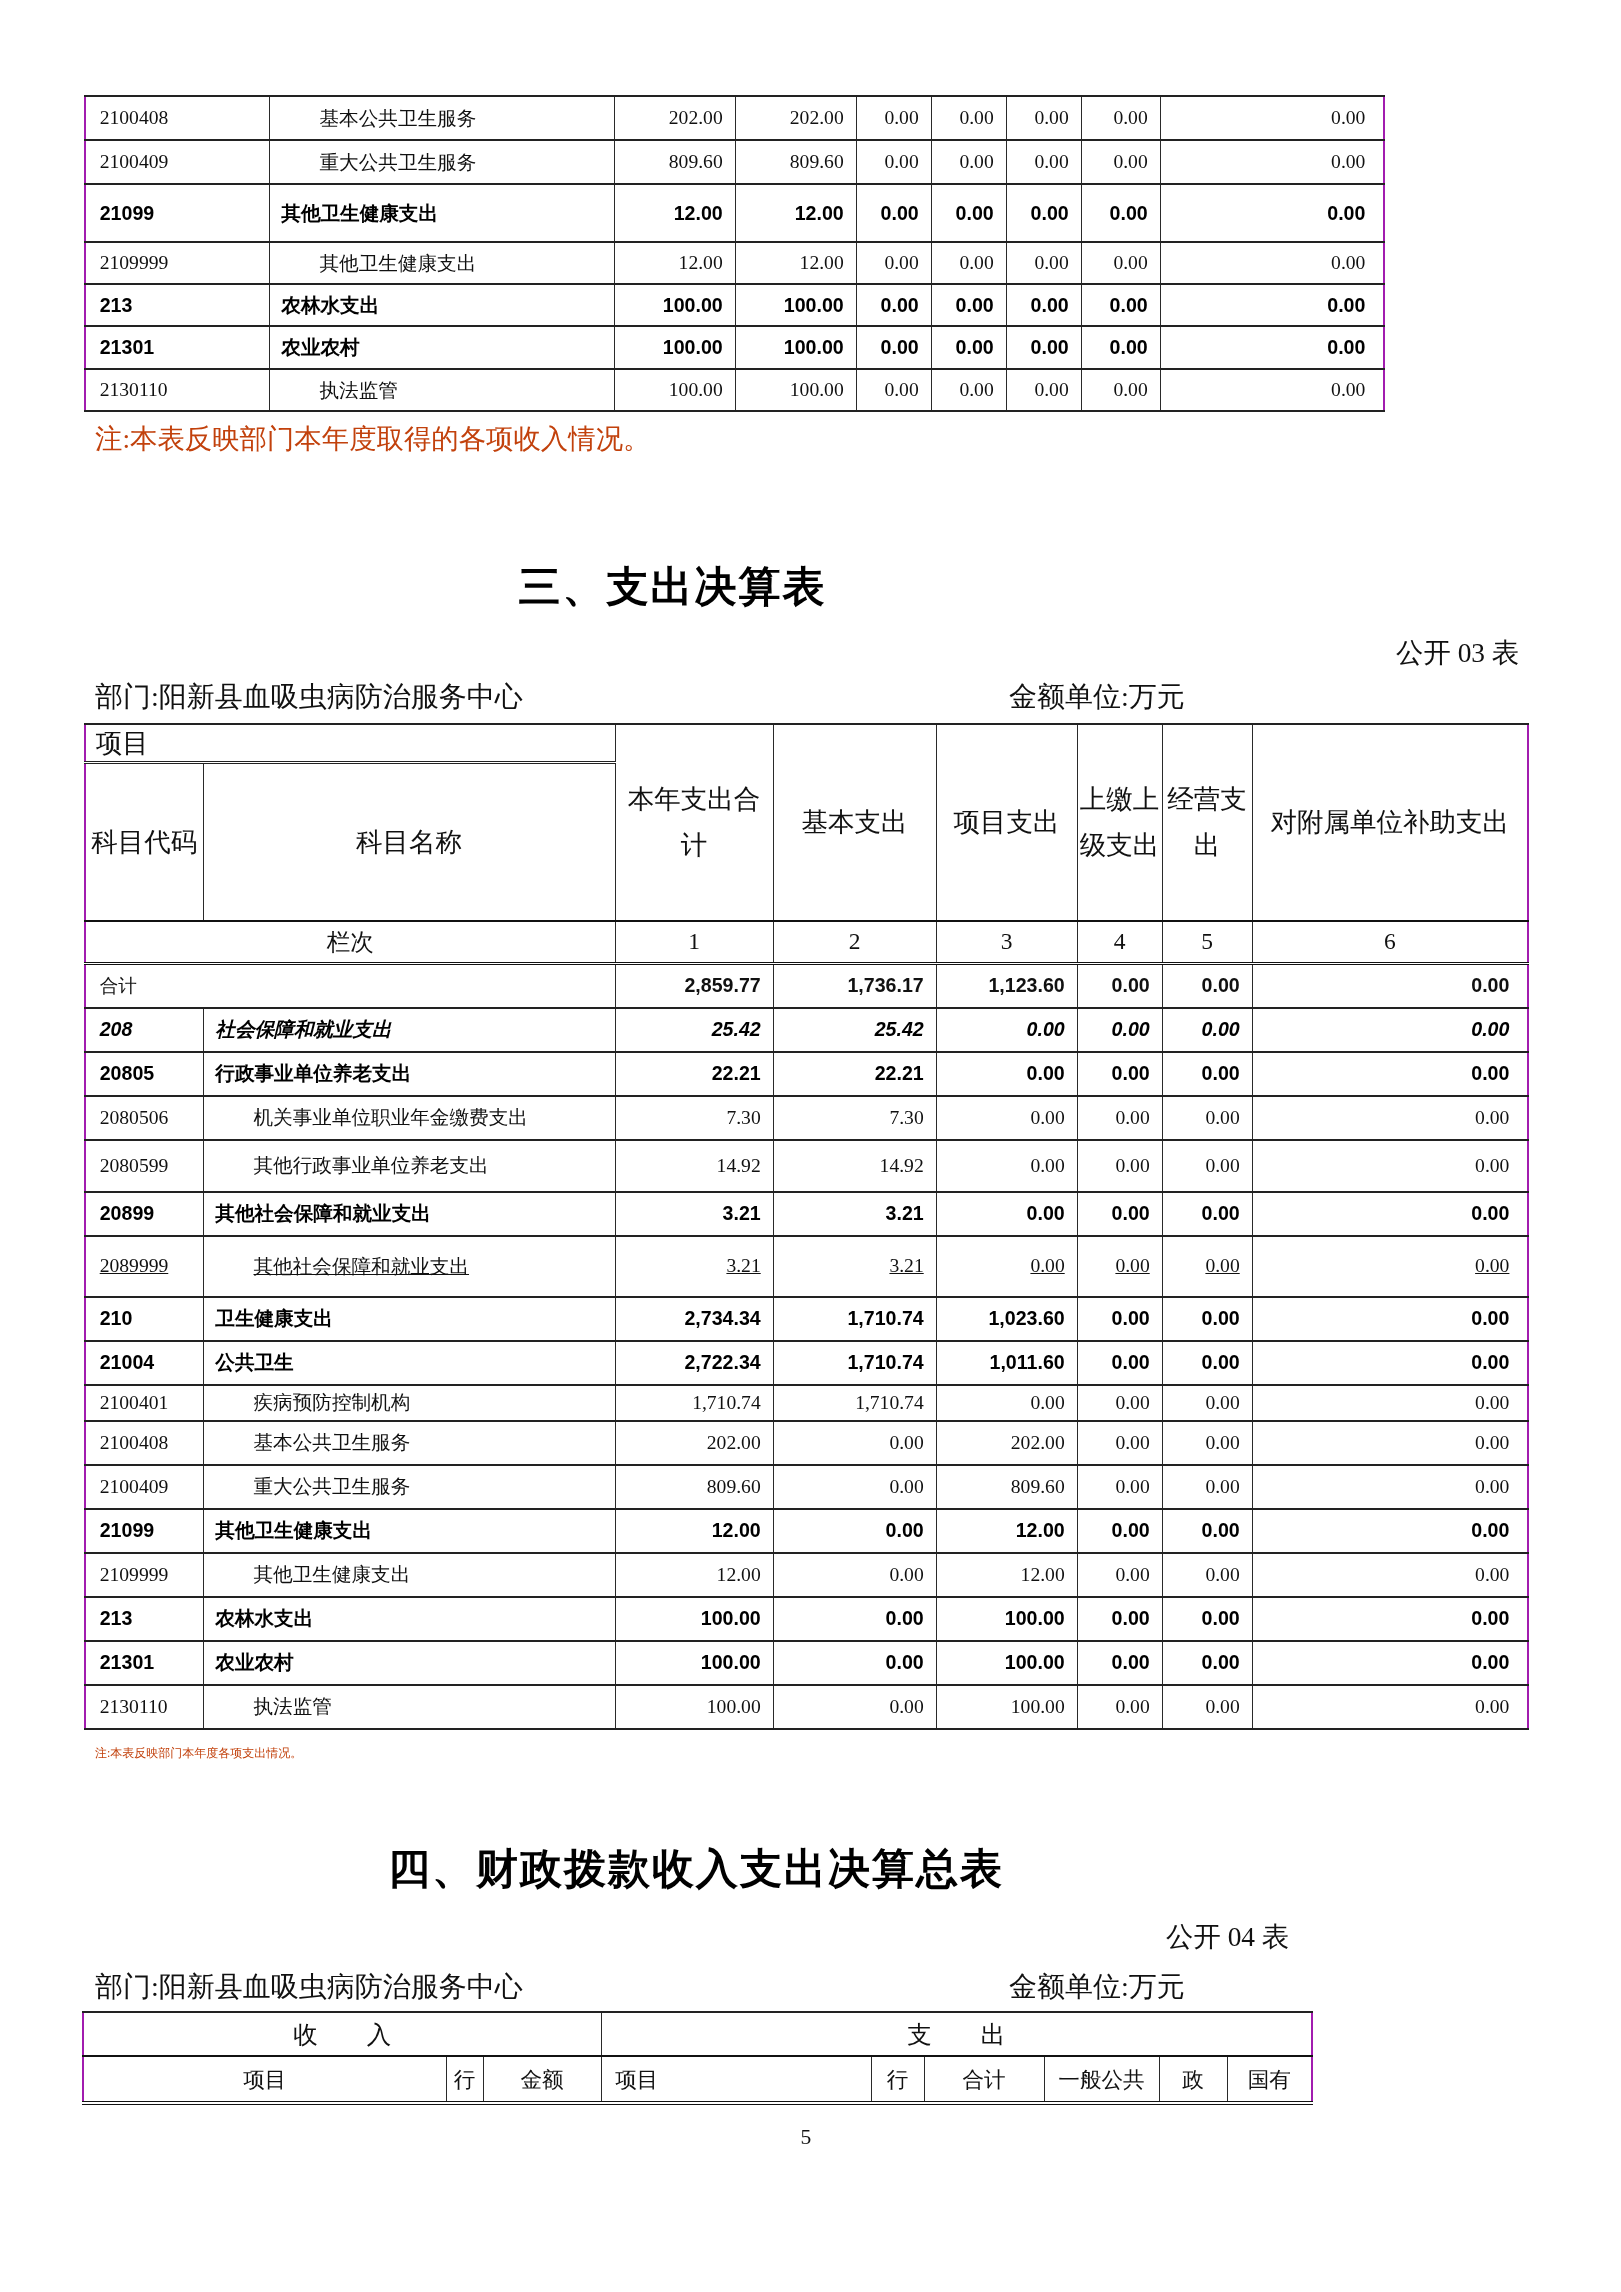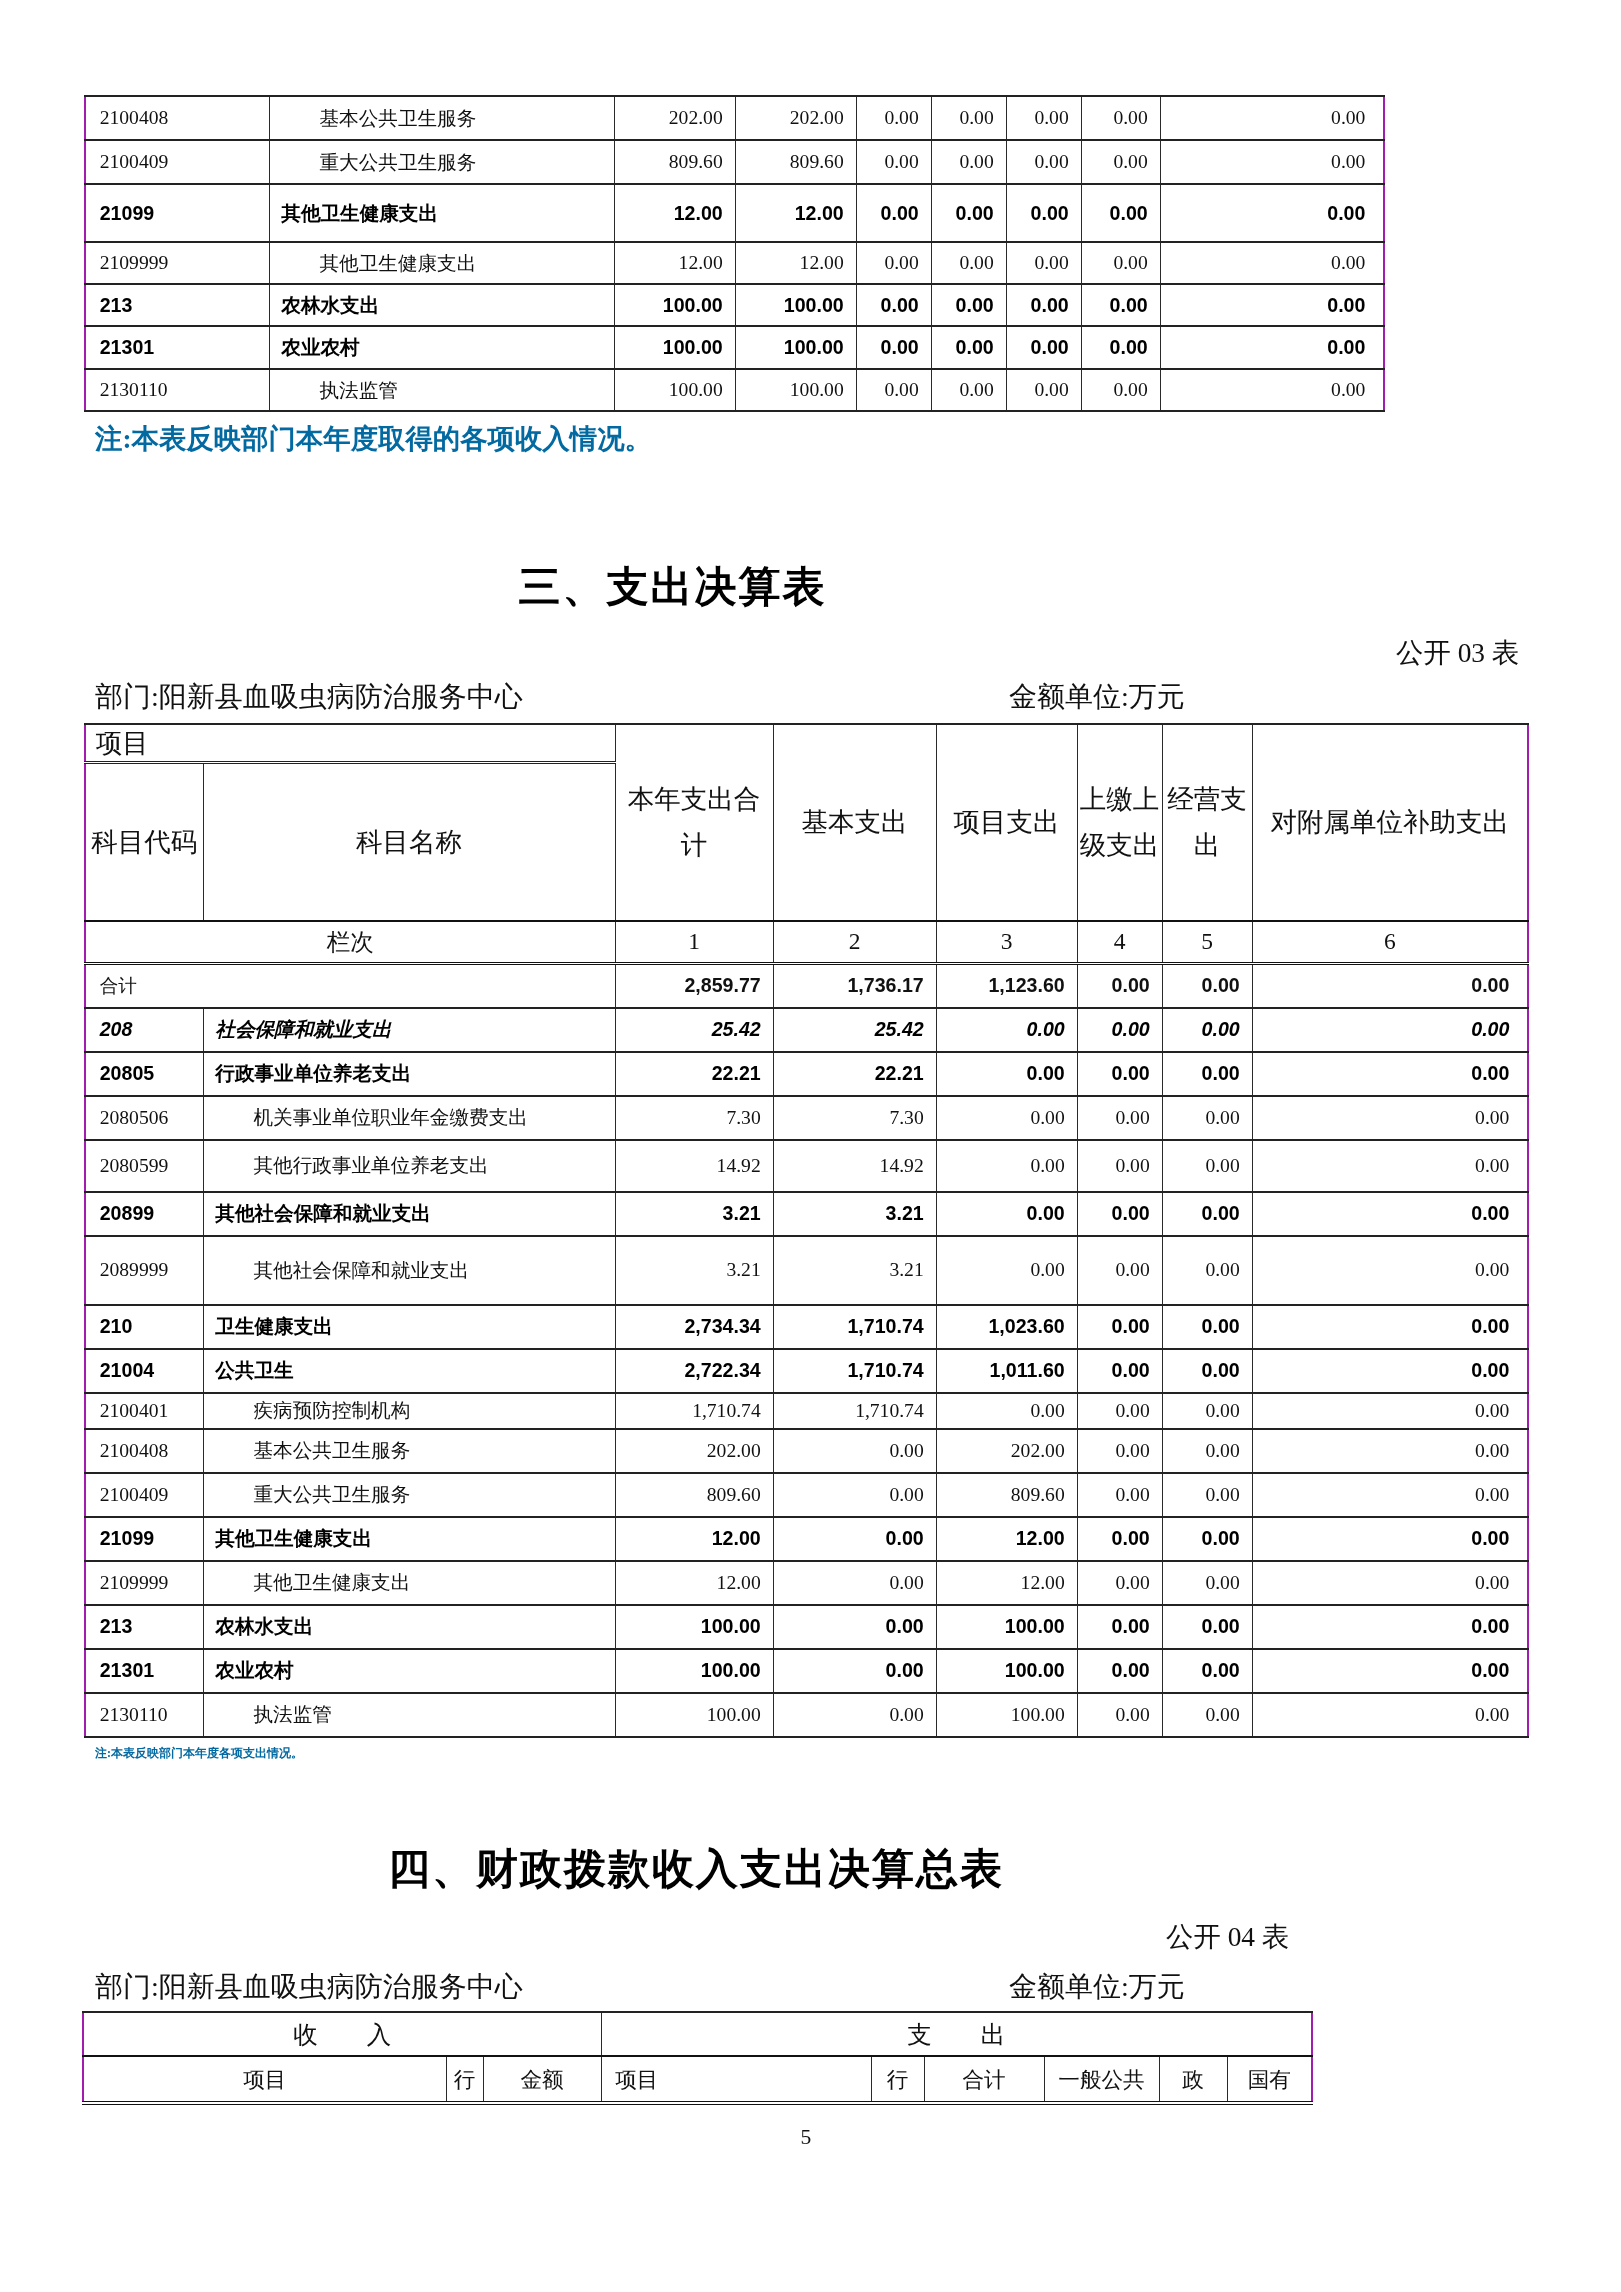--- a/index.html
+++ b/index.html
@@ -31,21 +31,21 @@
   
   .proj-cell{font-size:26.5px;text-align:left;padding-left:9.8px;border-bottom:3.9px double #222;}
   .head-cell{font-size:26.5px;text-align:center;white-space:normal;line-height:1.75;border-bottom:2.9px solid #111;}
   .lanci-cell{font-size:23.5px;text-align:center;border-bottom:3.9px double #111;}
 
   
   .sum-top{font-size:24.5px;text-align:center;border-bottom:2.9px solid #111;}
   .sum-sub{font-size:21.6px;text-align:center;border-bottom:4.9px double #111;white-space:normal;}
   .sum-sub.left{text-align:left;padding-left:13.7px;}
 
-  .note{position:absolute;color:#0369a1;font-weight:bold;}
+  .note{position:absolute;color:#c2410c;}
   #note1{left:95px;top:421px;font-size:27.4px;}
   #note2{left:95px;top:1745px;font-size:12px;text-align:right;}
 
   .sec-title{position:absolute;left:0;text-align:center;
     font-family:"Liberation Sans","DejaVu Sans",sans-serif;font-weight:bold;color:#000;
     font-size:42px;letter-spacing:2px;}
   #title3{top:559px;width:1345px;}
   #title4{top:1841px;width:1392px;}
 
   .tbl-label{position:absolute;font-size:27.4px;}
@@ -252,21 +252,21 @@
         <tr class="bold-row " style="height: 44px;">
           <td class="c-code">20899</td>
           <td class="c-name">其他社会保障和就业支出</td>
           <td class="c-num">3.21</td>
           <td class="c-num">3.21</td>
           <td class="c-num">0.00</td>
           <td class="c-num">0.00</td>
           <td class="c-num">0.00</td>
           <td class="c-num wide">0.00</td>
         </tr>
-        <tr class="" style="height: 69px;">
+        <tr class="" style="height: 61px; text-decoration: underline;">
           <td class="c-code">2089999</td>
           <td class="c-name">其他社会保障和就业支出</td>
           <td class="c-num">3.21</td>
           <td class="c-num">3.21</td>
           <td class="c-num">0.00</td>
           <td class="c-num">0.00</td>
           <td class="c-num">0.00</td>
           <td class="c-num wide">0.00</td>
         </tr>
         <tr class="bold-row " style="height: 44px; padding-left: 40px;">

